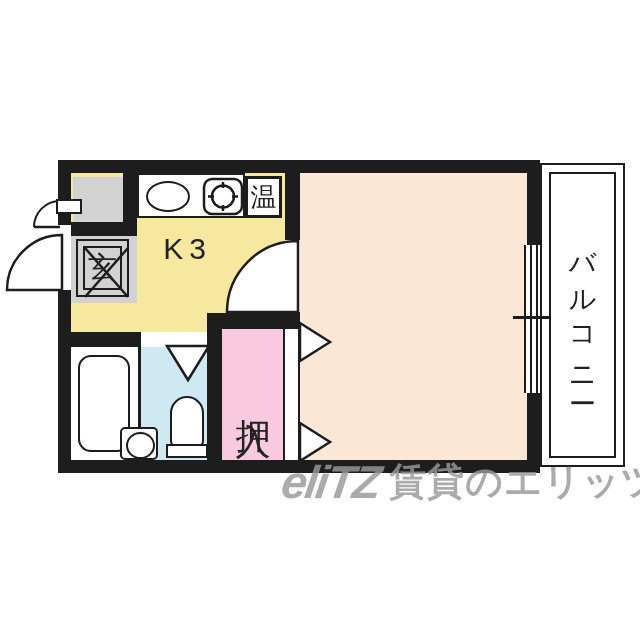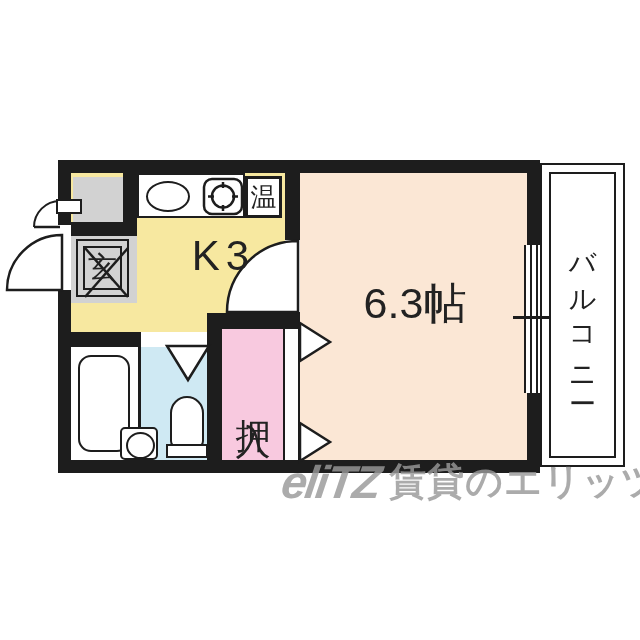--- a/index.html
+++ b/index.html
@@ -69,21 +69,21 @@
   .tick{left:513px;top:316px;width:37px;height:3px;background:var(--wall);z-index:5;}
   .doorleaf{left:56px;top:199px;width:26px;height:15px;background:#ffffff;border:2.5px solid var(--wall);z-index:4;}
   
   .balcony{left:540px;top:163px;width:85px;height:304px;background:#ffffff;border:2px solid var(--wall);z-index:1;}
   .balcony-inner{position:absolute;left:7px;top:7px;right:7px;bottom:7px;border:2px solid var(--wall);
     display:flex;align-items:center;justify-content:center;}
   .balcony-label{writing-mode:vertical-rl;text-orientation:upright;font-size:27px;letter-spacing:0.32em;
     color:var(--ink);}
   
   .label{z-index:6;color:var(--ink);}
-  .l-k3{left:120px;top:232px;width:135px;text-align:right;font-size:42px;letter-spacing:6px;}
+  .l-k3{left:120px;top:232px;width:135px;text-align:center;font-size:30px;letter-spacing:6px;}
   .l-room{left:310px;top:272px;width:210px;text-align:center;font-size:43px;line-height:1.45;}
   .l-closet{left:222px;top:334px;width:61px;height:122px;display:flex;align-items:center;justify-content:center;
     writing-mode:vertical-rl;text-orientation:upright;font-size:35px;letter-spacing:0.12em;}
   
   .watermark{left:282px;top:455px;z-index:10;display:flex;align-items:center;color:var(--wm);opacity:0.82;white-space:nowrap;}
   .wm-logo{font-size:46px;font-weight:bold;font-style:italic;transform:skewX(-8deg);letter-spacing:-2px;margin-right:10px;}
   .wm-text{font-size:37px;font-weight:bold;letter-spacing:1px;}
   svg{position:absolute;z-index:4;overflow:visible;}
 </style>
 </head>
@@ -171,20 +171,19 @@
 <div class="abs slidestrip"></div>
 <svg style="left:298px;top:321px;" width="34" height="42" viewBox="0 0 34 42">
   <polygon points="2,2 32,21 2,40" fill="#ffffff" stroke="#1d1d1d" stroke-width="2.5"></polygon>
 </svg>
 <svg style="left:298px;top:421px;" width="34" height="42" viewBox="0 0 34 42">
   <polygon points="2,2 32,21 2,40" fill="#ffffff" stroke="#1d1d1d" stroke-width="2.5"></polygon>
 </svg>
 
 <div class="abs label l-k3">K3</div>
 <div class="abs label l-room">
-  <div>6.3帖</div>
 </div>
 <div class="abs label l-closet">押入</div>
 
 <div class="abs watermark">
   <span class="wm-logo">eliTZ</span>
   <span class="wm-text">賃貸のエリッツ</span>
 </div>
 
 </body></html>

